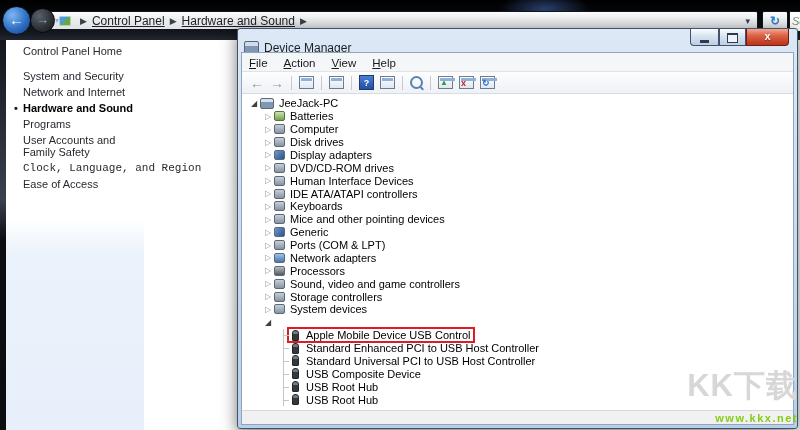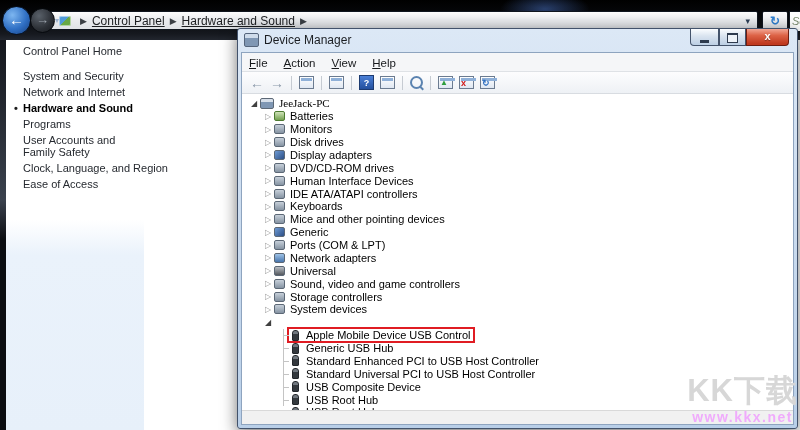--- a/index.html
+++ b/index.html
@@ -40,21 +40,21 @@
 
   
   .cp-body{position:absolute;left:6px;top:40px;width:794px;height:390px;background:#fff;}
   .sidebar{position:absolute;left:0;top:0;width:138px;height:390px;box-sizing:border-box;
            padding:5px 6px 0 17px;
            background:linear-gradient(180deg,#ffffff 0px,#ffffff 180px,#eaf2fb 215px,#e7f0fa 100%);}
   .sb-item{font-size:11px;line-height:12px;color:#262a30;margin-bottom:4px;position:relative;width:121px;}
   .sb-home{margin-bottom:12px;line-height:13px;}
   .sb-cur{font-weight:bold;color:#000;}
   .sb-cur::before{content:"\2022";position:absolute;left:-9px;top:0;color:#1a1a1a;}
-  .sb-nw{white-space:nowrap;}
+  .sb-nw{white-space:nowrap;font-family:Liberation Mono, monospace;}
 
   .cp-content{position:absolute;left:138px;top:0;width:656px;height:390px;padding:12px 0 0 190px;
               box-sizing:border-box;}
   .cp-row{position:relative;width:300px;}
   .cp-title{font-size:12.5px;line-height:15px;color:#267f26;margin-top:4px;}
   .gap8{margin-top:8px;}
   .cp-link{font-size:11px;line-height:13.5px;color:#0d6fc8;}
   .cp-ico{position:absolute;left:-38px;top:-1px;width:27px;height:23px;display:none;}
   .cp-title .cp-ico{display:block;}
   .devices-printers-icon{background:linear-gradient(180deg,#c9cfd6 0 8px,#8e979f 8px 16px,#b7bec6 16px);
@@ -75,21 +75,21 @@
                 border-radius:2px;height:17px;position:relative;}
   .display-icon::after{content:"";position:absolute;left:7px;bottom:-6px;width:11px;height:3px;
                 background:#8e979f;}
 
   
   .dm{position:absolute;left:237px;top:28px;width:559px;height:399px;
       border:1px solid #42526b;border-radius:3px;box-shadow:0 4px 16px rgba(0,0,0,.55);
       background:linear-gradient(180deg,#dce8f6,#b9cfe8);}
   .dm-inner{position:absolute;left:3px;top:23px;right:3px;bottom:3px;background:#fff;
             border:1px solid #8ea4bf;}
-  .dm-title{position:absolute;left:6px;top:4px;display:flex;align-items:center;}
+  .dm-title{position:absolute;left:6px;top:12px;display:flex;align-items:center;}
   .dm-app-icon{width:13px;height:12px;margin-right:5px;border:1px solid #55657c;border-radius:2px;
                background:linear-gradient(180deg,#cfdceb 0 4px,#7f97b4 4px);}
   .dm-title-text{font-size:12px;color:#1b1e22;}
   .dm-controls{position:absolute;right:8px;top:0;display:flex;}
   .wc{height:17px;border:1px solid #44536b;border-top:none;text-align:center;box-sizing:border-box;
       background:linear-gradient(180deg,#fbfdff,#d9e3ef 45%,#bccfe4);}
   .wc-min{width:29px;border-radius:0 0 0 4px;}
   .wc-min::before{content:"";display:inline-block;width:9px;height:3px;background:#2e3b4e;margin-top:9px;}
   .wc-max{width:27px;}
   .wc-max::before{content:"";display:inline-block;width:9px;height:7px;margin-top:4px;
@@ -119,43 +119,43 @@
                  background:#5b83b0;transform:rotate(45deg);}
   .t-badge::after{position:absolute;right:-3px;bottom:-3px;font-size:8px;font-weight:bold;}
   .t-upd::after{content:"\25B2";color:#2e9e3e;}
   .t-unin::after{content:"x";color:#d01818;font-size:9px;}
   .t-chg::after{content:"\21BB";color:#2f6fc0;font-size:9px;}
 
   .dm-tree{position:absolute;left:0;top:41px;right:0;bottom:14px;background:#fff;overflow:hidden;
            padding-top:3px;}
   .trow{height:12.88px;display:flex;align-items:center;font-size:11px;color:#000;position:relative;}
   .exp{width:10px;text-align:center;font-size:8px;flex:none;}
-  .l0{padding-left:7px;font-family:Liberation Serif, serif;} .l1{padding-left:21px;} .l2{padding-left:47px;}
+  .l0{padding-left:7px;} .l1{padding-left:21px;} .l2{padding-left:47px;}
   .expanded .exp::before{content:"\25E2";color:#404040;}
   .collapsed .exp::before{content:"\25B7";color:#9a9a9a;}
   .l2::before{content:"";position:absolute;left:41px;top:50%;width:6px;height:1px;background:#c4c4c4;}
   .usb-vline{position:absolute;left:41px;top:235px;width:1px;height:77px;background:#c4c4c4;}
   .grp{display:inline-flex;align-items:center;padding:0 3px 0 1px;}
   .hl .grp{outline:2px solid #e01c23;outline-offset:0px;}
   .ico{width:11px;height:10px;margin-right:5px;flex:none;border-radius:2px;
        background:linear-gradient(#c7d0da,#8593a2);border:1px solid #5c6876;box-sizing:border-box;}
   .computer-icon{width:14px;height:11px;background:linear-gradient(#d8e0ea 0 3px,#7f97b4 3px);}
   .batteries-icon{background:linear-gradient(#cfe3b8,#74a050);border-color:#4c7a30;}
   .display-adapters-icon,.monitors-icon{background:linear-gradient(135deg,#6f9bd4,#2c4f86);}
   .network-adapters-icon{background:linear-gradient(#9fc3e8,#4876ad);}
   .processors-icon{background:linear-gradient(#b9bec4,#54585e);}
   .usb-device-icon,.usb-controllers-icon{width:7px;height:11px;border-radius:3px 3px 1px 1px;
        background:linear-gradient(#71787f 0 3px,#33383d 3px);border:1px solid #22262a;margin-left:2px;margin-right:7px;}
   .dm-status{position:absolute;left:0;bottom:0;right:0;height:13px;background:#f1f1f1;
              border-top:1px solid #d9d9d9;}
 
   
-  .wm{position:absolute;right:2px;bottom:6px;text-align:center;z-index:60;line-height:1;}
+  .wm{position:absolute;right:2px;bottom:6px;text-align:right;z-index:60;line-height:1;}
   .wm1{font-size:31px;font-weight:bold;color:#d7d7d7;letter-spacing:1px;}
-  .wm2{font-size:14px;font-weight:bold;color:#f0abfc;letter-spacing:1.5px;margin-top:4px;}
+  .wm2{font-size:11px;font-weight:bold;color:#84cc16;letter-spacing:1.5px;margin-top:12px;}
 </style>
 </head>
 <body>
 
 <div class="chrome">
   <div class="glow"></div>
 </div>
 <div class="leftstrip"></div>
 
 <div class="addrbar">
@@ -250,21 +250,21 @@
           <span class="grp">
             <span class="ico batteries-icon"></span>
             <span class="lbl">Batteries</span>
           </span>
         </div>
 
         <div class="trow l1 collapsed">
           <span class="exp"></span>
           <span class="grp">
             <span class="ico computer-category-icon"></span>
-            <span class="lbl">Monitors</span>
+            <span class="lbl">Computer</span>
           </span>
         </div>
 
         <div class="trow l1 collapsed">
           <span class="exp"></span>
           <span class="grp">
             <span class="ico disk-drives-icon"></span>
             <span class="lbl">Disk drives</span>
           </span>
         </div>
@@ -338,21 +338,21 @@
           <span class="grp">
             <span class="ico network-adapters-icon"></span>
             <span class="lbl">Network adapters</span>
           </span>
         </div>
 
         <div class="trow l1 collapsed">
           <span class="exp"></span>
           <span class="grp">
             <span class="ico processors-icon"></span>
-            <span class="lbl">Universal</span>
+            <span class="lbl">Processors</span>
           </span>
         </div>
 
         <div class="trow l1 collapsed">
           <span class="exp"></span>
           <span class="grp">
             <span class="ico sound-controllers-icon"></span>
             <span class="lbl">Sound, video and game controllers</span>
           </span>
         </div>
@@ -378,27 +378,20 @@
         </div>
 
         <div class="trow l2 leaf hl">
 
           <span class="grp">
             <span class="ico usb-device-icon"></span>
             <span class="lbl">Apple Mobile Device USB Control</span>
           </span>
         </div>
 
-        <div class="trow l2 leaf">
-
-          <span class="grp">
-            <span class="ico usb-device-icon"></span>
-            <span class="lbl">Generic USB Hub</span>
-          </span>
-        </div>
 
         <div class="trow l2 leaf">
 
           <span class="grp">
             <span class="ico usb-device-icon"></span>
             <span class="lbl">Standard Enhanced PCI to USB Host Controller</span>
           </span>
         </div>
 
         <div class="trow l2 leaf">

